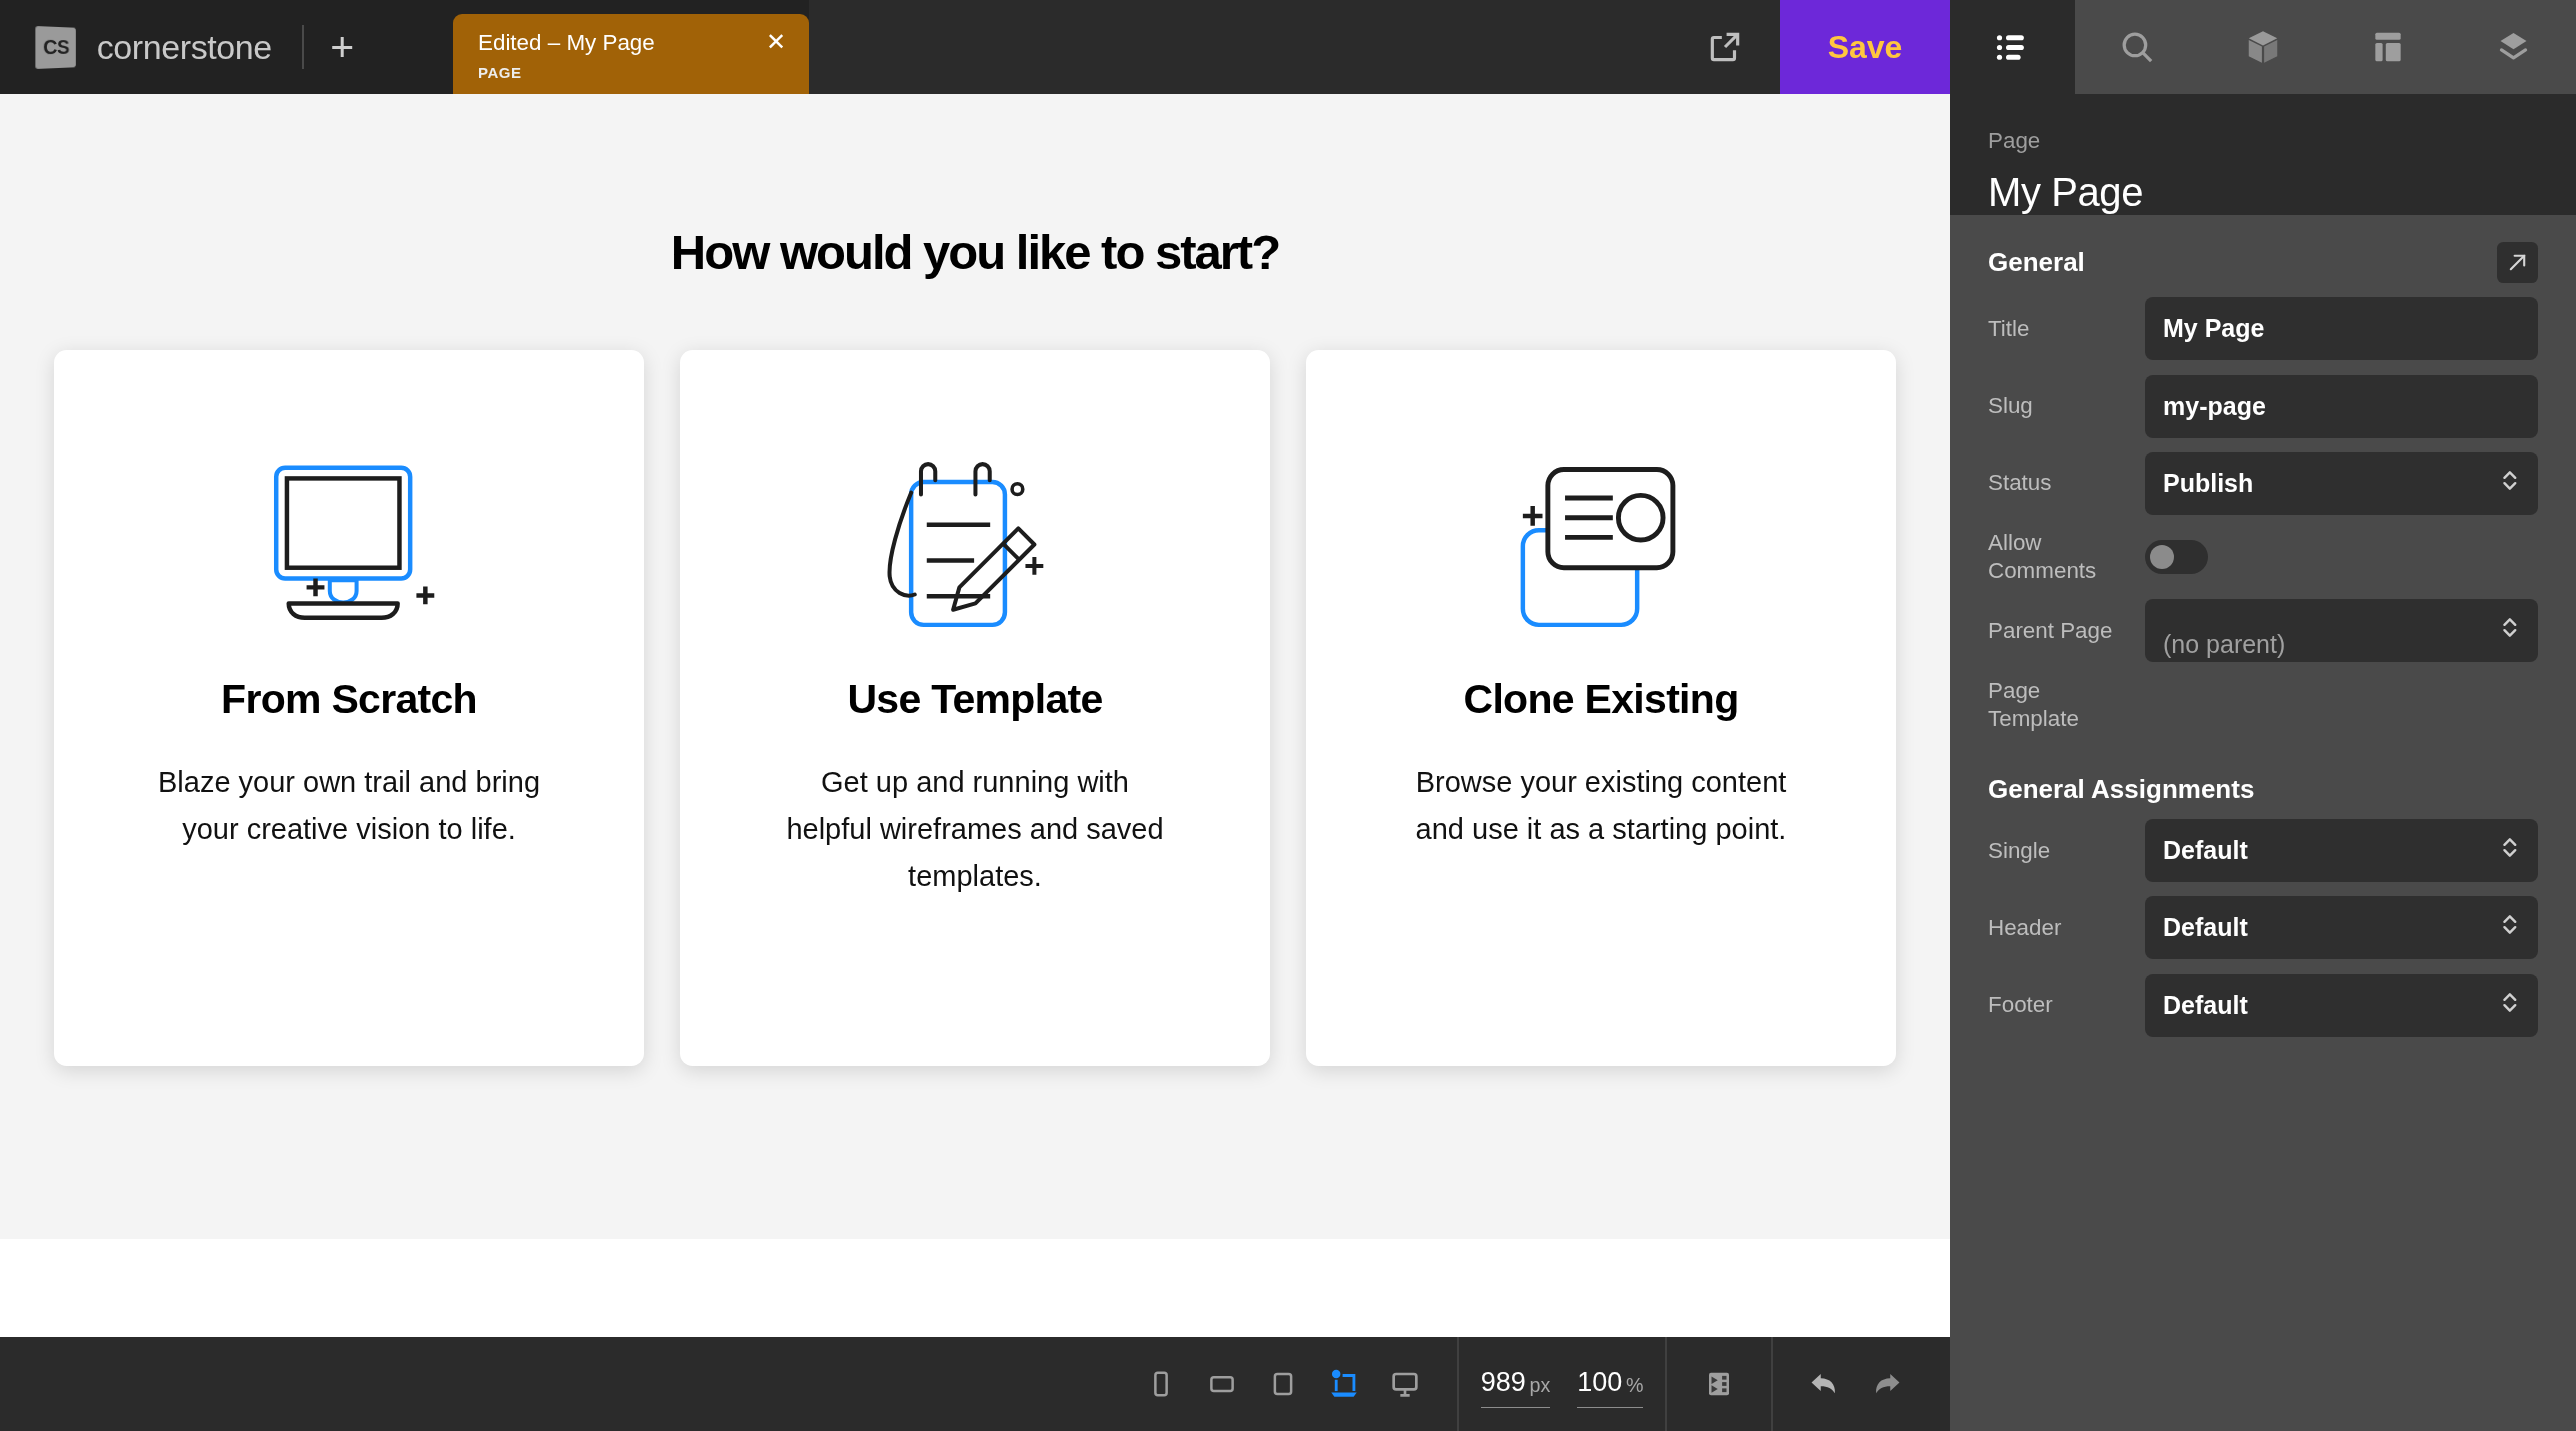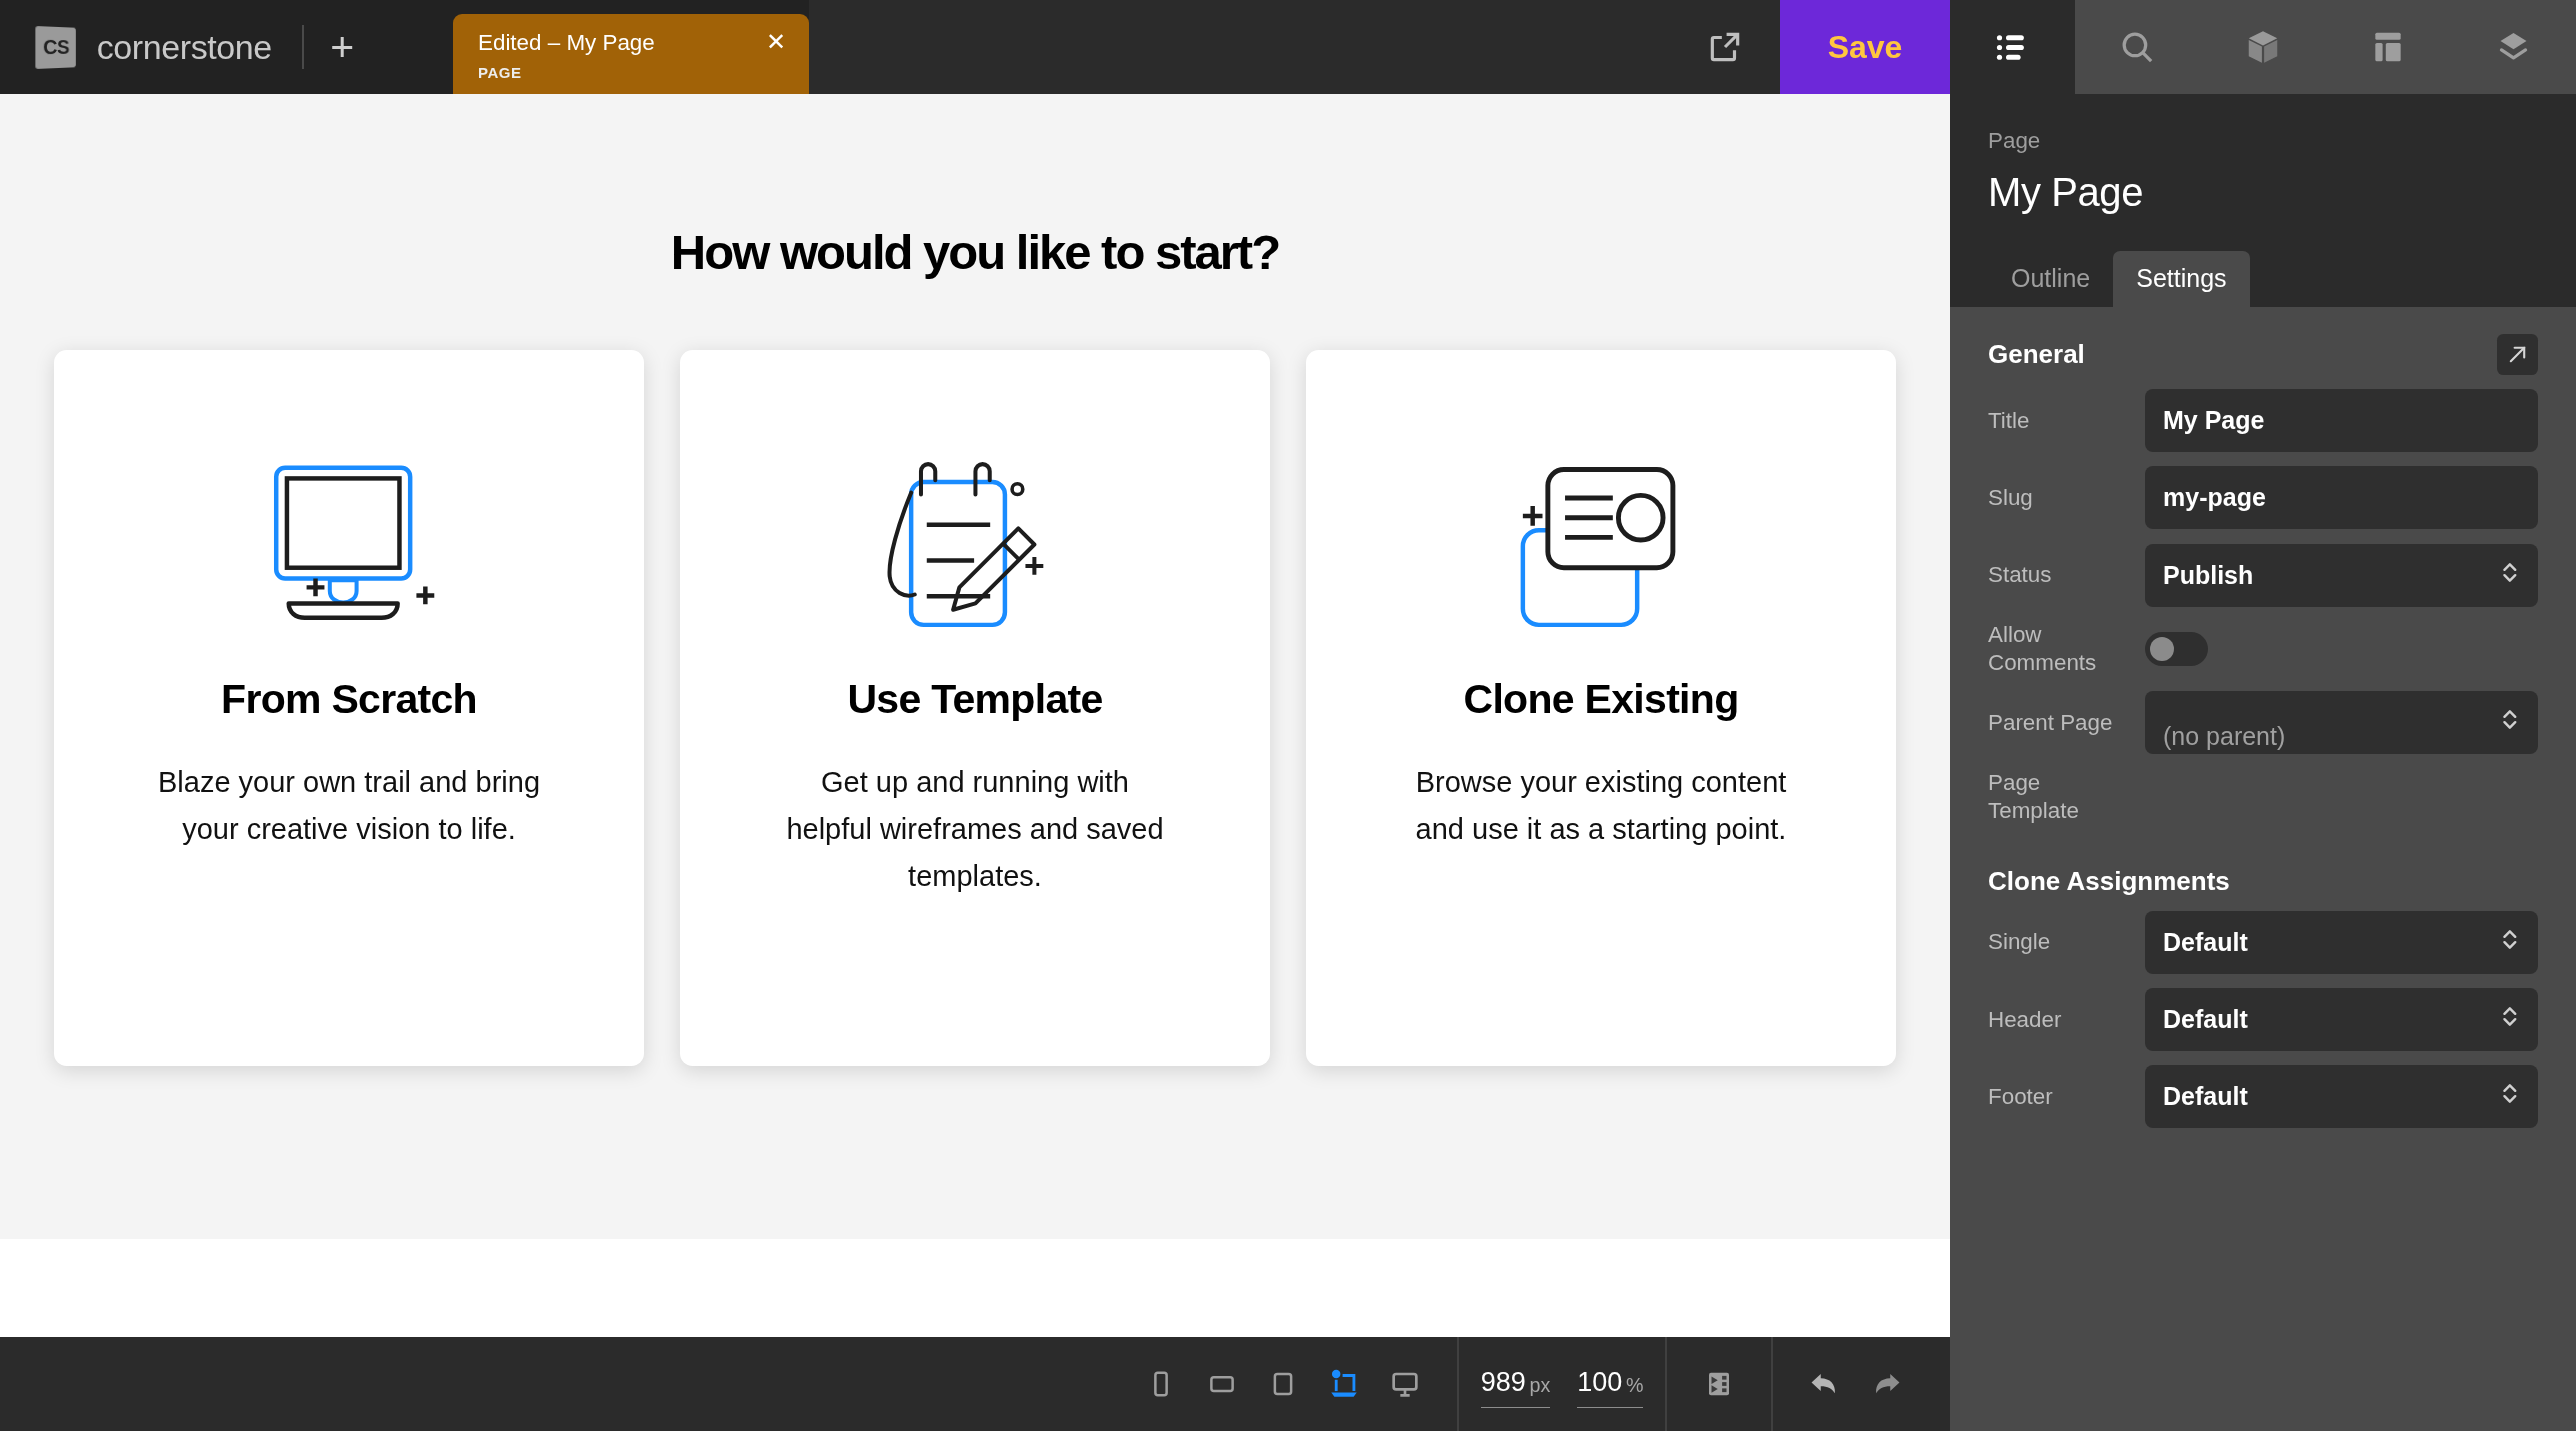--- a/index.html
+++ b/index.html
@@ -363,24 +363,20 @@
         </div>
         <div class="bb-pad"></div>
       </div>
     </div>
 
     <div class="rightpanel">
       <div class="rp-head">
         <div class="rp-crumb">Page</div>
         <div class="rp-title">My Page</div>
       </div>
-      <div class="rp-tabs">
-        <div class="rp-tab">Outline</div>
-        <div class="rp-tab active">Settings</div>
-      </div>
 
       <div class="rp-body">
 
         <div class="sect-head">
           <div class="sect-title">General</div>
           <div class="sect-btn">
             <svg width="23" height="23" viewBox="0 0 24 24" fill="none" stroke="#d6d6d6" stroke-width="2.2" stroke-linecap="round">
               <path d="M5 19L19 5"></path>
                 <path d="M9 5h10v10"></path>
             </svg>
@@ -440,21 +436,21 @@
           </div>
         </div>
 
         <div class="frow">
           <div class="flabel">Page Template</div>
         </div>
 
         <div class="sect-gap"></div>
 
         <div class="sect-head">
-          <div class="sect-title">Clone Assignments</div>
+          <div class="sect-title">General Assignments</div>
         </div>
 
         <div class="frow">
           <div class="flabel">Single</div>
           <div class="fctl">
             <div class="fselect">
               <span class="selval">Default</span>
               <span class="chev">
                 <svg width="19.7" height="27" viewBox="0 0 12 20" fill="none" stroke="#d0d0d0" stroke-width="1.8" stroke-linecap="round" stroke-linejoin="round">
                   <path d="M2 8l4-4 4 4"></path>

